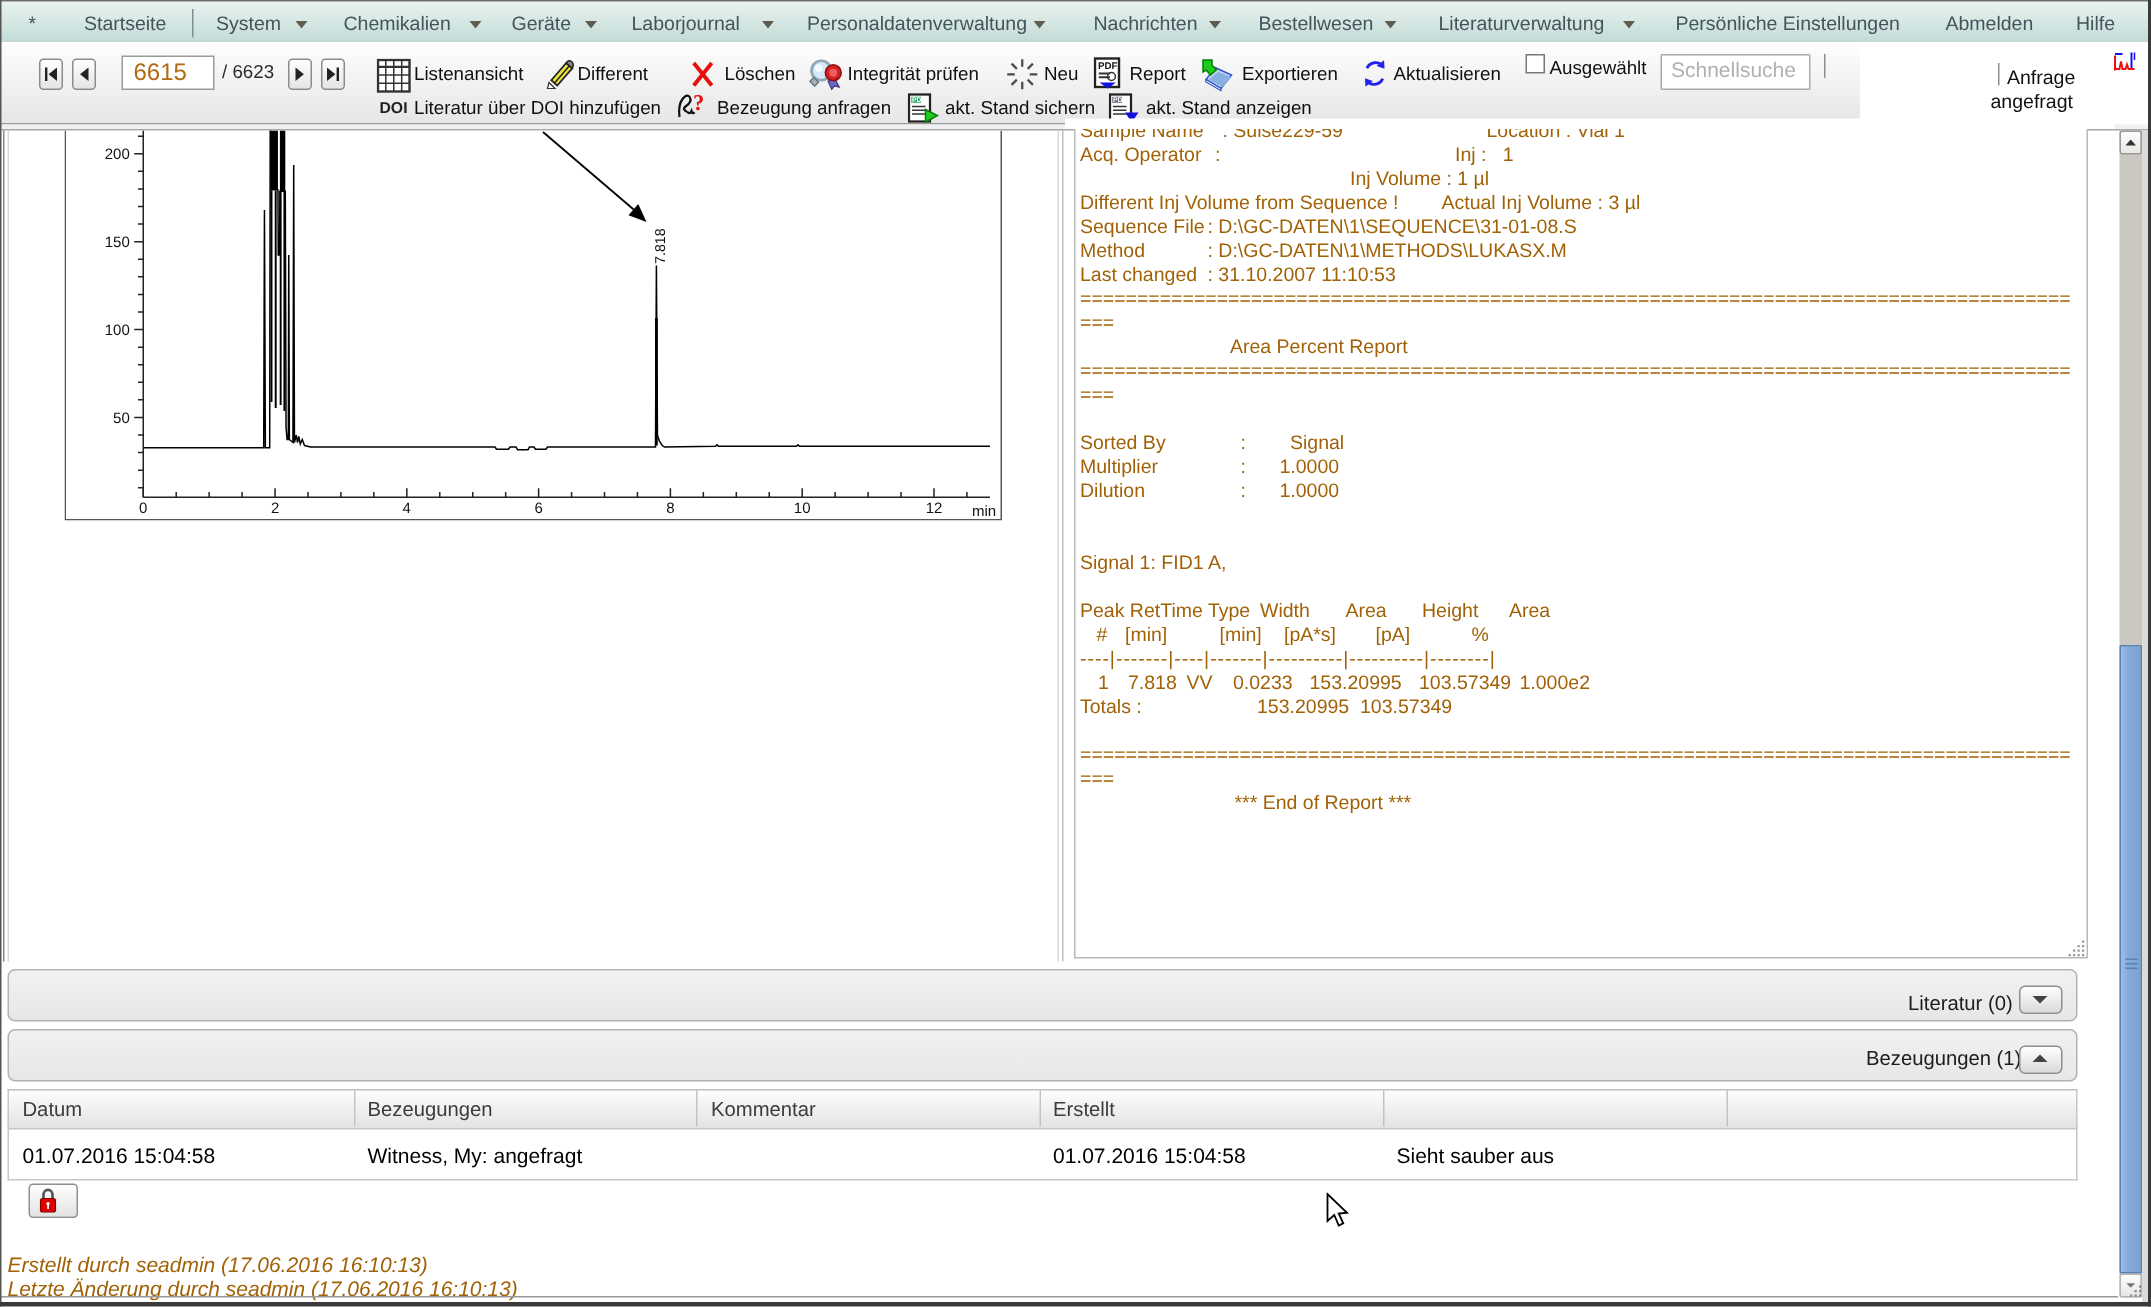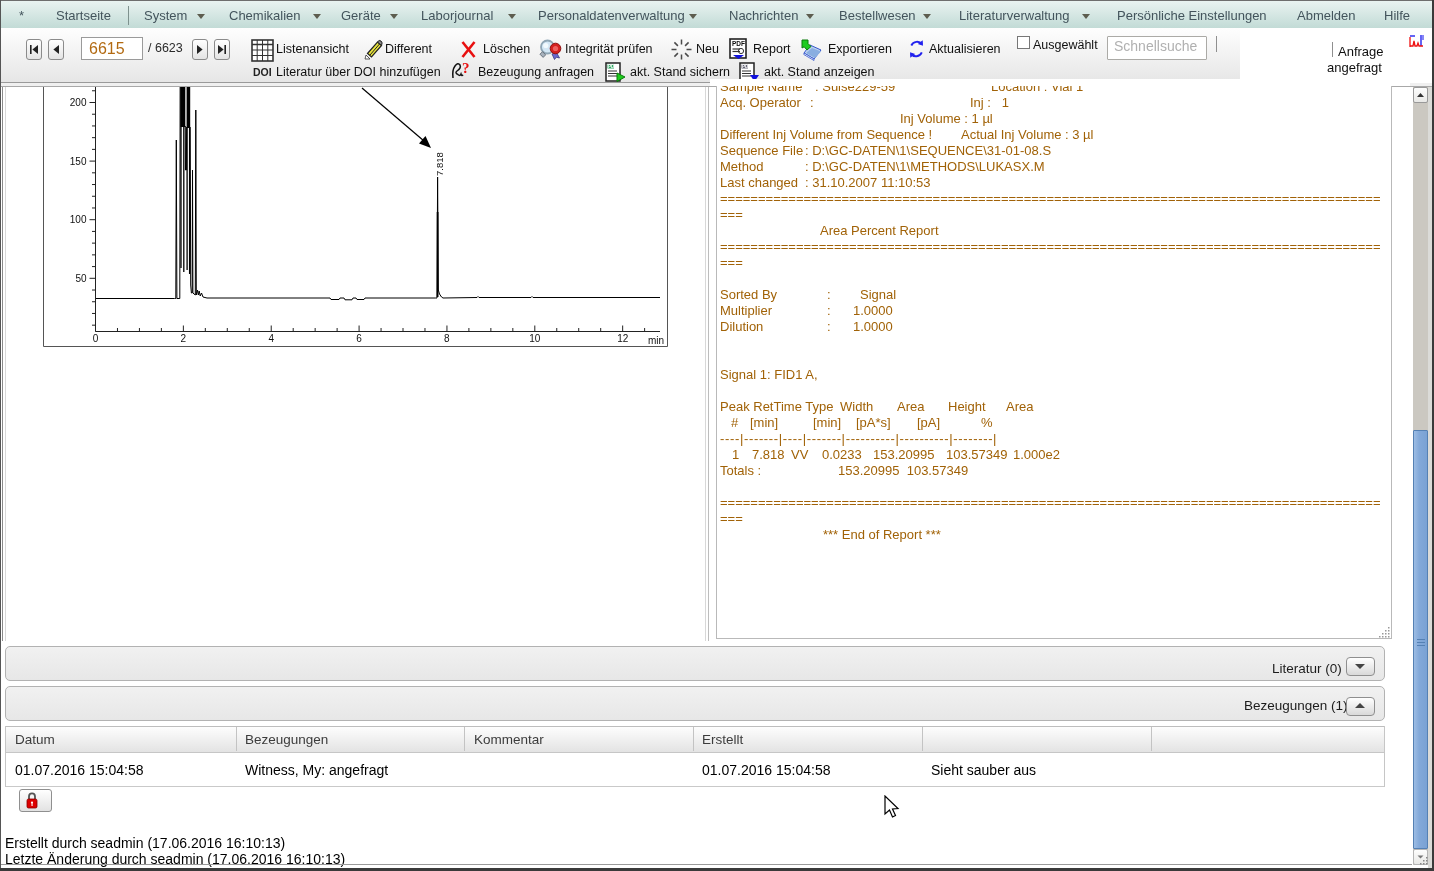--- a/index.html
+++ b/index.html
@@ -39,21 +39,21 @@
 
 #thead{left:5px;top:726px;width:1380px;height:27px;background:linear-gradient(#fdfdfd,#e3e3e3);
  border-top:1px solid #bdbdbd;border-bottom:1px solid #c6c6c6;box-sizing:border-box;}
 .th{position:absolute;top:6px;font-size:13.5px;color:#3c3c3c;}
 .thsep{position:absolute;top:1px;height:24px;width:1px;background:#c3c3c3;}
 .td{position:absolute;top:762px;font-size:14px;color:#000;}
 #rowline{left:5px;top:786px;width:1380px;height:1px;background:#c9c9c9;}
 #tleft{left:5px;top:726px;width:1px;height:61px;background:#c6c6c6;}
 #tright{left:1384px;top:726px;width:1px;height:61px;background:#c6c6c6;}
 
-.foot{position:absolute;left:5px;font-size:14px;color:#000000;}
+.foot{position:absolute;left:5px;font-size:14px;color:#a16207;font-style:italic;}
 
 #sbtrack{left:1413px;top:87px;width:15px;height:778px;background:#cbc8c1;}
 #sbup{left:1413px;top:87px;width:15px;height:16px;background:linear-gradient(#fdfdfd,#e8e8e6);
  border:1px solid #999;border-radius:2px;box-sizing:border-box;}
 #sbdn{left:1413px;top:849px;width:15px;height:16px;background:linear-gradient(#fdfdfd,#e8e8e6);
  border:1px solid #b5b5b5;border-radius:2px;box-sizing:border-box;}
 #sbthumb{left:1413px;top:430px;width:15px;height:419px;background:linear-gradient(90deg,#9dbde4,#83a9d9 40%,#7aa2d4);
  border:1px solid #5581b4;border-radius:1px;box-sizing:border-box;}
 .grip{position:absolute;left:3px;width:8px;height:1px;background:#5581b4;}
 

